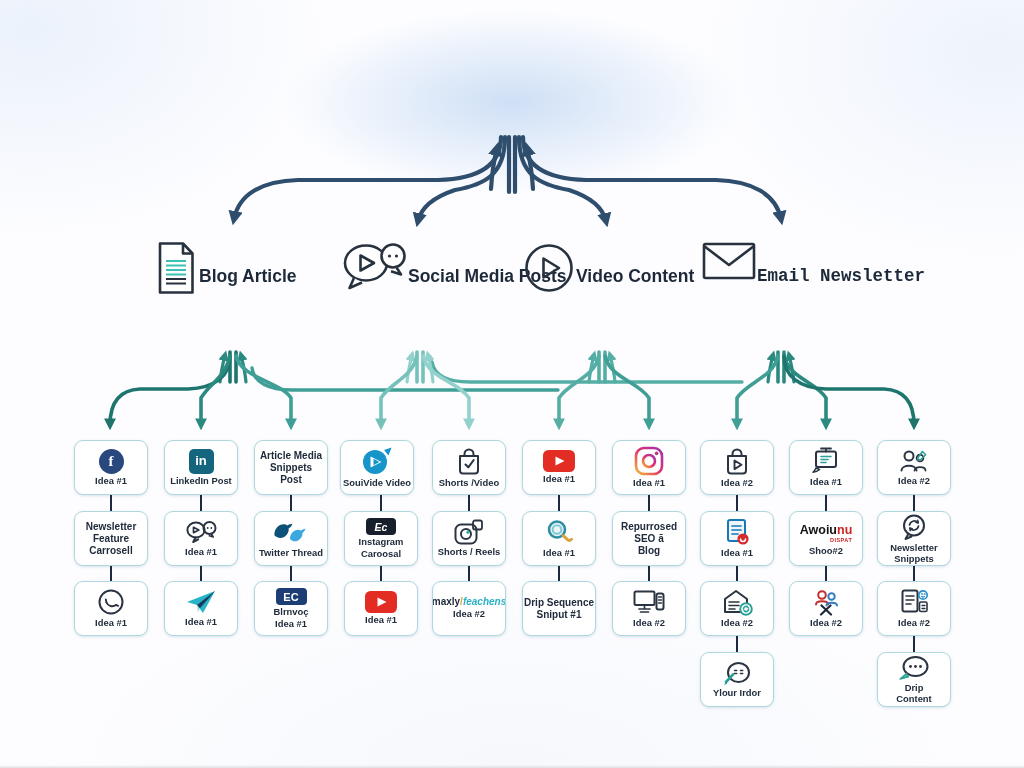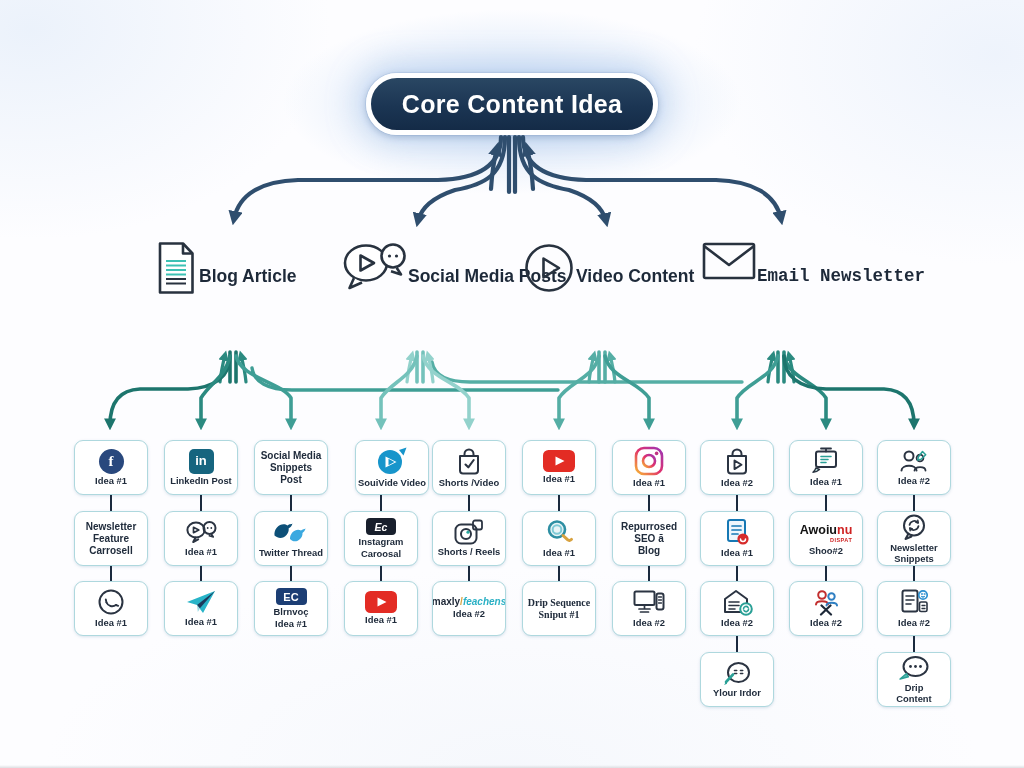--- a/index.html
+++ b/index.html
@@ -50,23 +50,20 @@
   .lg-aw{line-height:1;text-align:center;}
   .lg-aw .a1{font-weight:800;font-size:12.5px;color:#131313;}
   .lg-aw .a2{font-weight:800;font-size:12.5px;color:#cf2222;}
   .lg-aw .sub{display:block;font-size:5.5px;font-weight:700;color:#cf2222;text-align:right;margin-top:1px;letter-spacing:.5px;}
 </style>
 </head>
 <body>
 
 <div class="stage">
 
-  <div class="pill">
-    <span>Core Content Idea</span>
-  </div>
 
   <svg id="navy-arrows" class="arrows" width="1024" height="112" viewBox="0 0 1024 112" fill="none">
     <defs>
       <marker id="m-navy" viewBox="0 0 10 10" refX="5.5" refY="5" markerWidth="3.4" markerHeight="3.4" orient="auto">
         <path d="M0 0 L10 5 L0 10 z" fill="#2f4e6e"></path>
       </marker>
     </defs>
     <g stroke="#2f4e6e" stroke-width="4.2" stroke-linecap="round">
       <path d="M509 3 V58"></path>
       <path d="M515 3 V58"></path>
@@ -230,21 +227,21 @@
         <span class="ci">
           <svg width="30" height="26" viewBox="0 0 30 26">
             <path d="M1 13 L29 2 L17 24 L11 16 Z" fill="#28b4c8"></path>
             <path d="M29 2 L11 16 L13.5 19.8 Z" fill="#1c3a5c"></path>
             <path d="M11 16 L11.8 23 L14 19.6 Z" fill="#9adbe4"></path>
           </svg>
         </span>
         <div class="cl">Idea #1</div>
       </div>
       <div class="card txt" style="left: 254px; top: 440px;">
-        <div class="cl">Social Media</div>
+        <div class="cl">Article Media</div>
         <div class="cl">Snippets</div>
         <div class="cl">Post</div>
       </div>
       <div class="conn" style="left: 289.7px; top: 495px; height: 16px;"></div>
       <div class="card" style="left: 254px; top: 511px;">
         <span class="ci">
           <svg width="36" height="27" viewBox="0 0 36 27">
             <path d="M1.5 16.5 C.5 8 9.5 2.5 14.5 6.5 C16.5 4.5 18.5 5.5 19.5 4.2 C18.7 7.2 17.7 8.2 15.7 9.2 C16.5 16.5 8 22.5 1.5 16.5 Z" fill="#0d5078"></path>
             <path d="M17 20 C16.8 13 24 8.8 28 11.6 C29.8 10 31 10.6 32.6 9.6 C31.8 12 31 12.9 29.5 13.9 C30 20 22 25.5 17 20 Z" fill="#3ba9e0"></path>
           </svg>
@@ -254,21 +251,21 @@
       <div class="conn" style="left: 289.7px; top: 566px; height: 15px;"></div>
       <div class="card" style="left: 254px; top: 581px;">
         <span class="ci">
           <span class="lg-ec">
             <span>EC</span>
           </span>
         </span>
         <div class="cl">Blrnvoç</div>
         <div class="cl">Idea #1</div>
       </div>
-      <div class="card" style="left: 355px; top: 440px;">
+      <div class="card" style="left: 340px; top: 440px;">
         <span class="ci">
           <svg width="32" height="30" viewBox="0 0 32 30">
             <circle cx="14" cy="16" r="12" fill="#1795cb"></circle>
             <path d="M23 4l7.5-2.5-3 8z" fill="#1795cb"></path>
             <path d="M9.5 10.5L20.5 16 9.5 21.5z" fill="#fff"></path>
             <path d="M12.5 12.8L18.5 16l-6 3.2z" fill="#1795cb"></path>
           </svg>
         </span>
         <div class="cl">SouiVide Video</div>
       </div>
@@ -335,21 +332,21 @@
         <span class="ci">
           <svg width="30" height="28" viewBox="0 0 30 28" fill="none" stroke-linecap="round">
             <circle cx="13" cy="11.5" r="8" stroke="#2e8fa3" stroke-width="2.6" fill="#e8f4f6"></circle>
             <circle cx="13" cy="11.5" r="4.3" stroke="#7fcad6" stroke-width="2"></circle>
             <path d="M19 17.5l4.5 4.2a2.8 2.8 0 0 0 4-.3" stroke="#d8a23f" stroke-width="3"></path>
           </svg>
         </span>
         <div class="cl">Idea #1</div>
       </div>
       <div class="conn" style="left: 557.7px; top: 566px; height: 15px;"></div>
-      <div class="card txt" style="left: 522px; top: 581px; font-family: Liberation Serif, serif;">
+      <div class="card txt" style="left: 522px; top: 581px;">
         <div class="cl">Drip Sequence</div>
         <div class="cl">Sniput #1</div>
       </div>
       <div class="card" style="left: 612px; top: 440px;">
         <span class="ci">
           <svg width="30" height="30" viewBox="0 0 30 30" fill="none">
             <defs>
               <linearGradient id="igg" x1="0" y1="1" x2="1" y2="0">
                 <stop offset="0" stop-color="#f7b733"></stop>
                 <stop offset=".5" stop-color="#e1306c"></stop>

